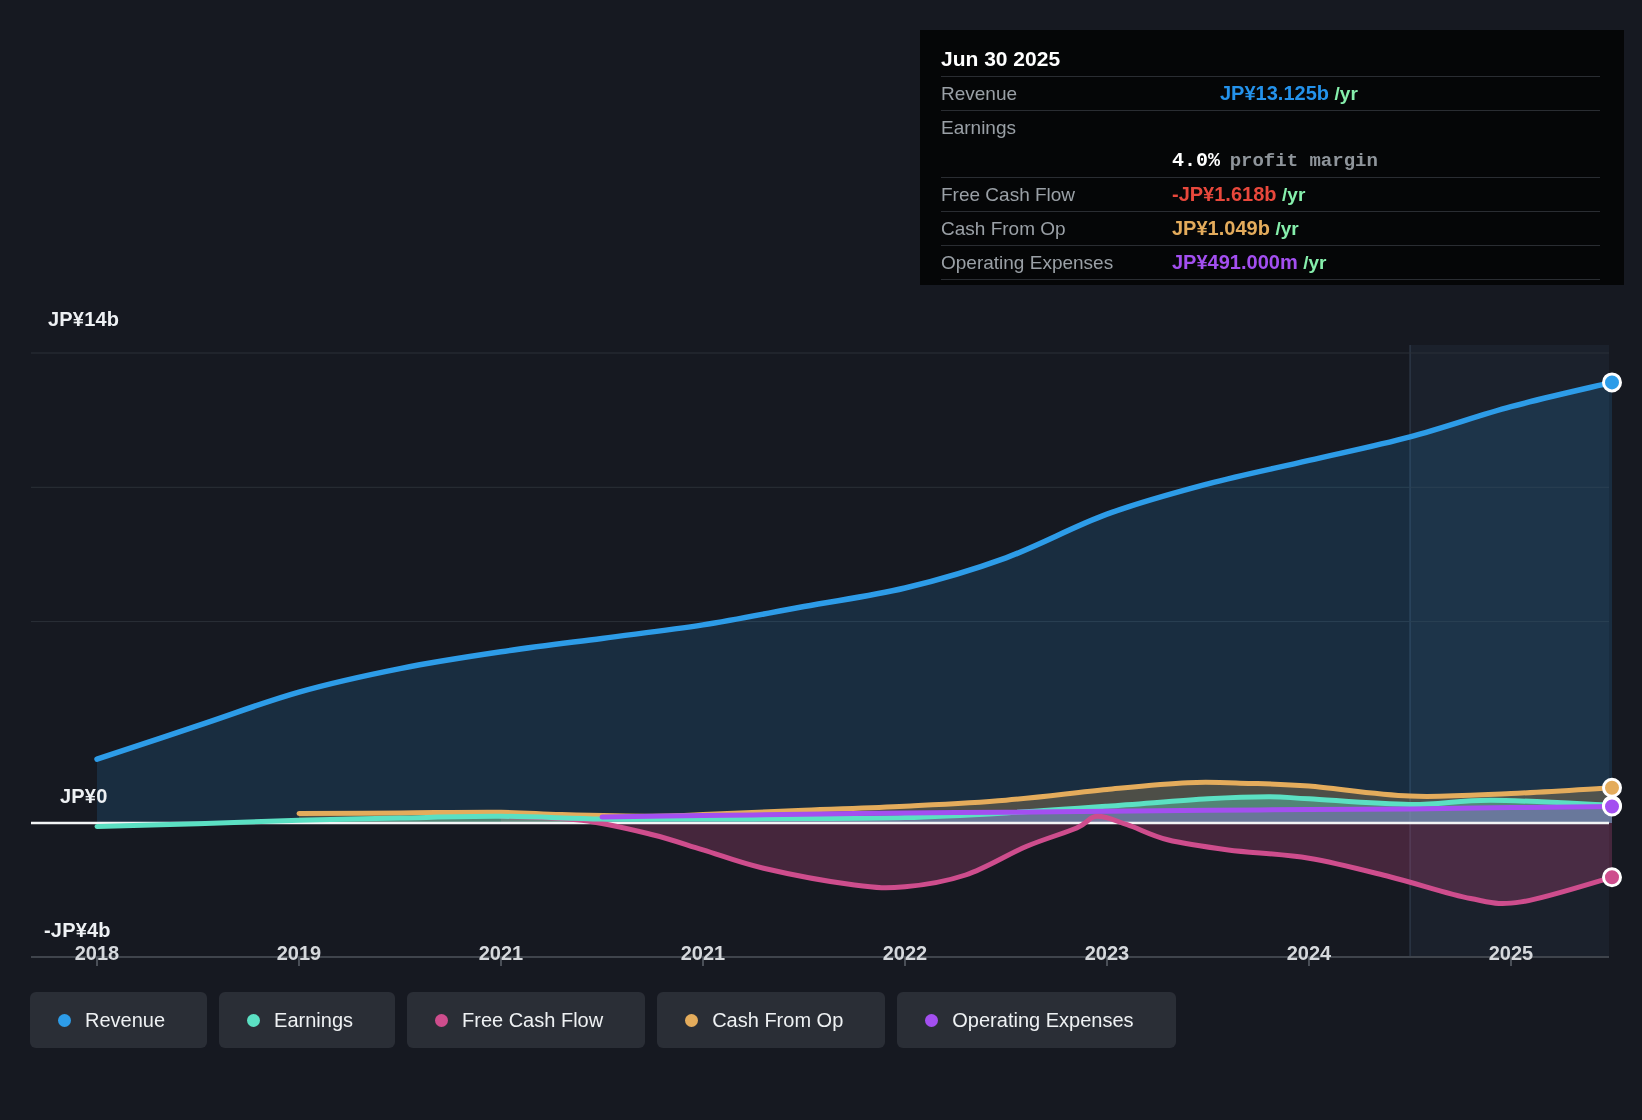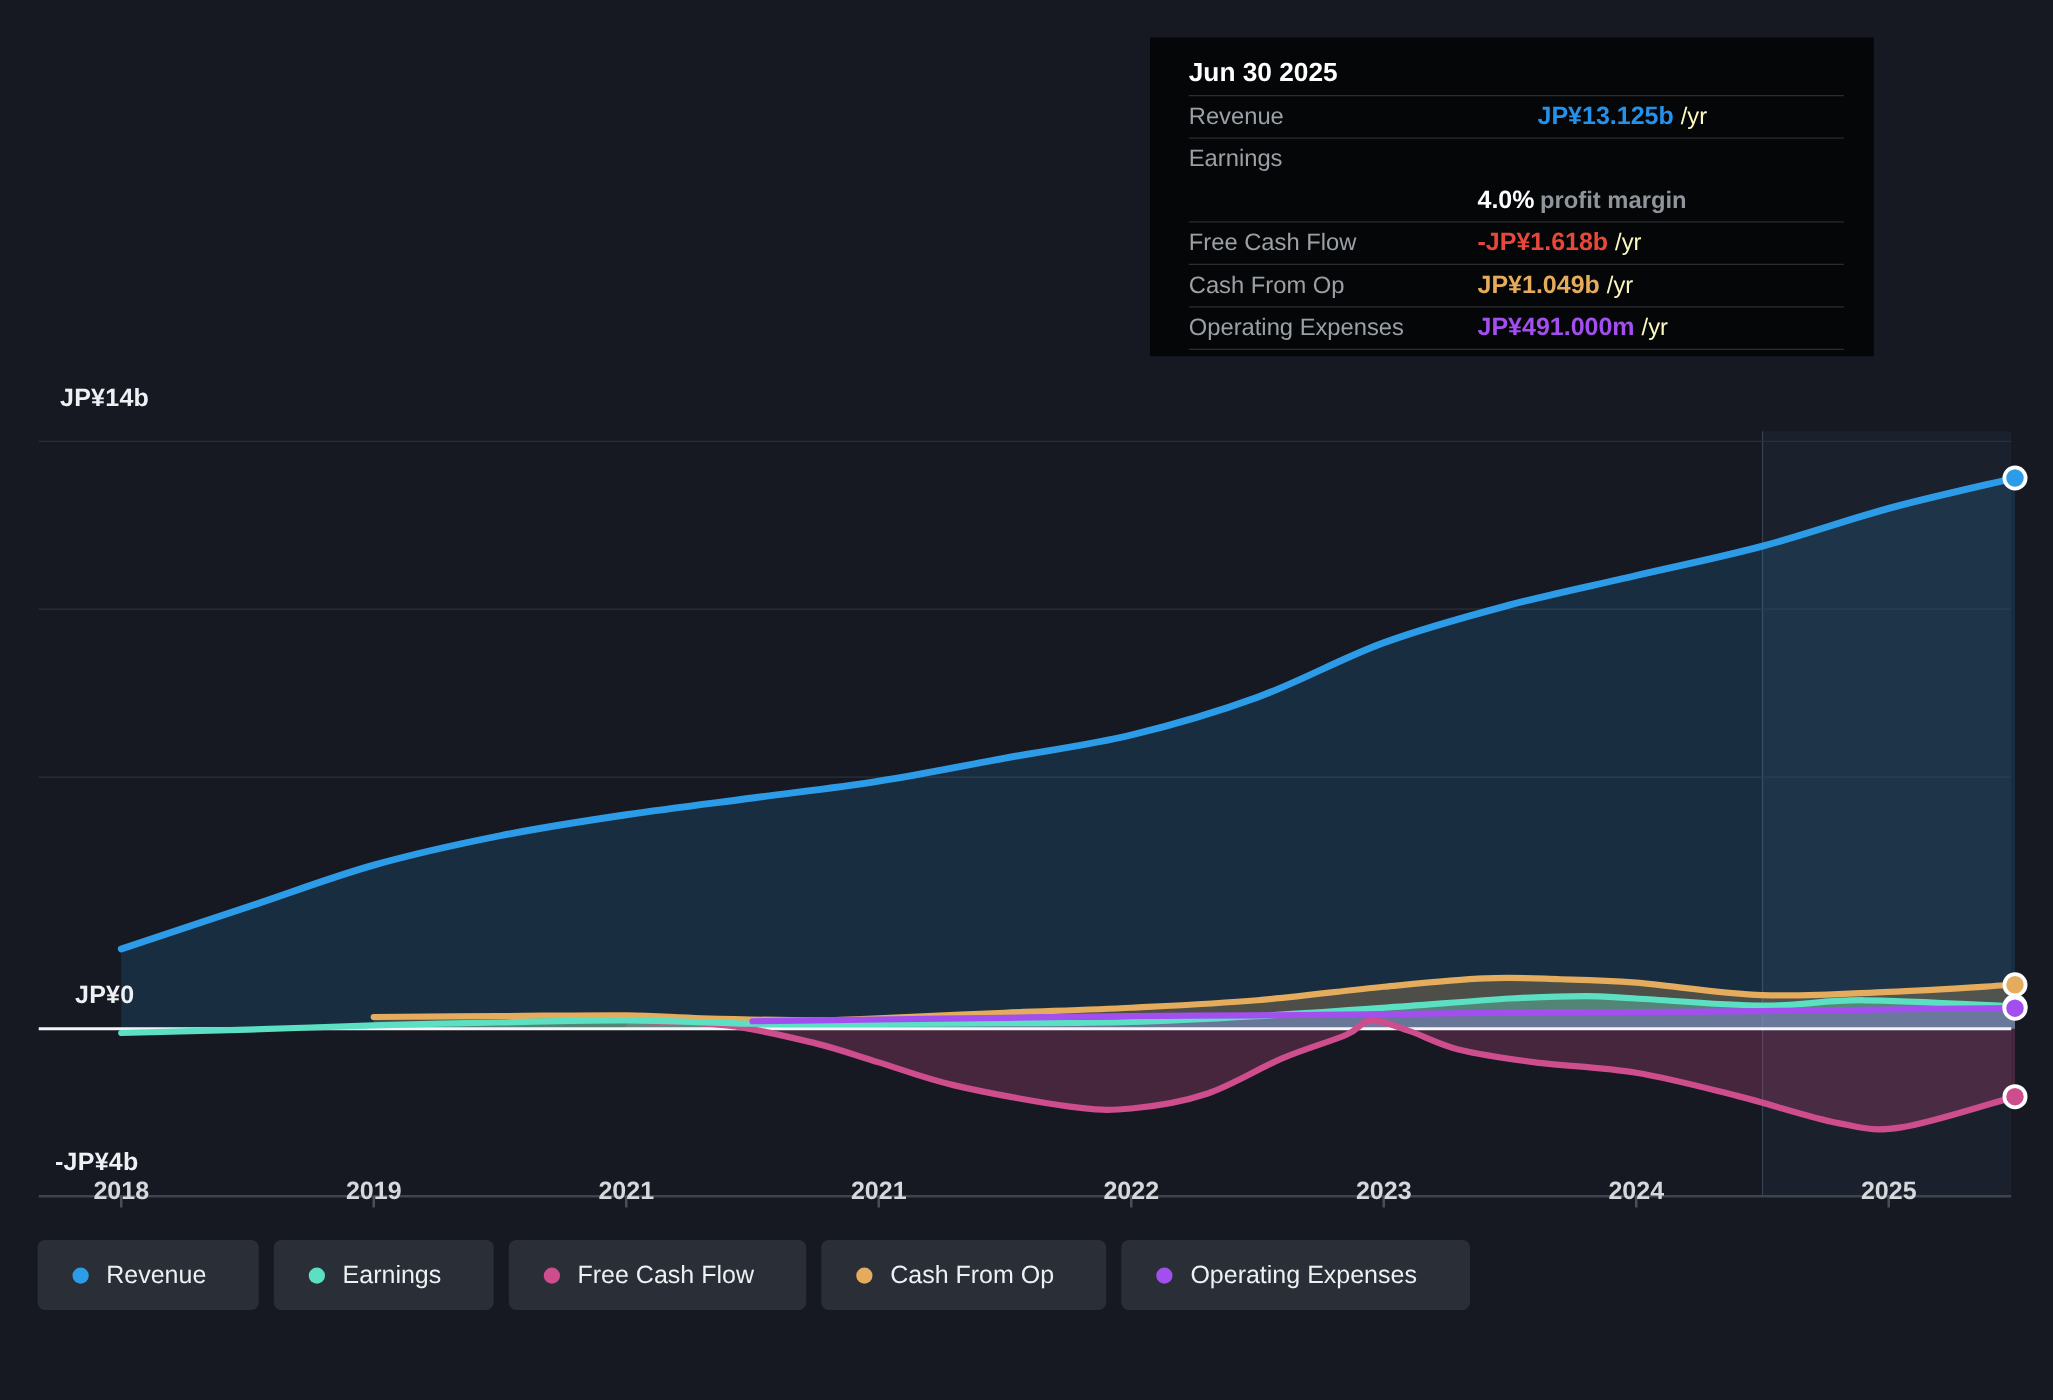--- a/index.html
+++ b/index.html
@@ -10,31 +10,31 @@
     -webkit-font-smoothing:antialiased;
   }
   #chart-svg{position:absolute;left:0;top:0;}
 
   
   .y-label{position:absolute;font-size:20px;font-weight:700;color:#EEF1F4;letter-spacing:.2px;}
   .x-label{position:absolute;top:942px;transform:translateX(-50%);font-size:20px;font-weight:600;color:#D5D8DC;}
 
   
   .tooltip{
-    position:absolute;left:920px;top:30px;width:579px;
+    position:absolute;left:920px;top:30px;width:704px;
     background:#050607;color:#fff;box-sizing:border-box;
-    padding:12px 24px 5px 31px;
+    padding:12px 24px 5px 21px;
   }
   .tooltip .tt-title{font-size:21px;font-weight:700;line-height:34px;color:#FFFFFF;}
   .tt-row{display:grid;grid-template-columns:231px auto;align-items:center;height:33px;border-top:1px solid #2A2D32;}
-  .tt-row.no-border{border-top:none;}
+  .tt-row.no-border{border-top:none;font-family:Liberation Mono, monospace;}
   .tt-row:last-child{border-bottom:1px solid #2A2D32;}
   .tt-label{font-size:19px;color:#9AA0A6;}
   .tt-value{font-size:20px;font-weight:700;}
-  .tt-suffix{color:#fef9c3;font-weight:400;font-size:19px;text-align:center;}
+  .tt-suffix{color:#86efac;font-weight:700;font-size:19px;text-align:center;}
   .tt-margin-val{color:#FFFFFF;font-weight:700;font-size:20px;}
   .tt-margin-txt{color:#8F959B;font-weight:600;font-size:19px;}
 
   
   .legend{position:absolute;left:30px;top:992px;display:flex;gap:12px;}
   .legend-item{
     display:flex;align-items:center;height:56px;border-radius:6px;
     background:#2A2E36;padding:0 42px 0 28px;cursor:pointer;
   }
   .legend-dot{width:13px;height:13px;border-radius:50%;margin-right:14px;flex:none;}

